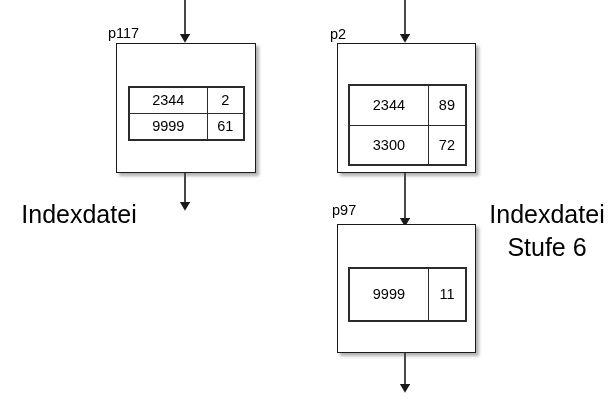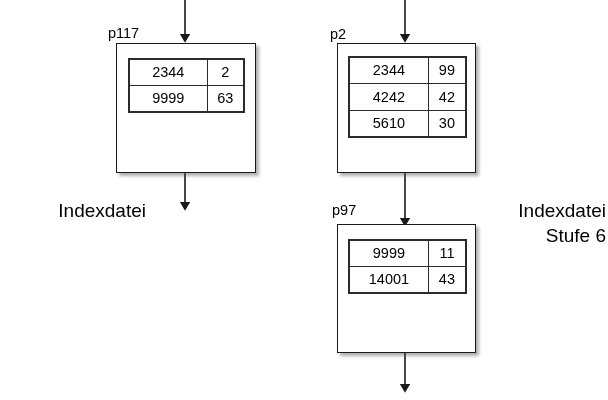--- a/index.html
+++ b/index.html
@@ -33,20 +33,21 @@
     box-sizing: border-box;
   }
 
   
   .index-table {
     position: absolute;
     border-collapse: collapse;
     background: #ffffff;
     border: 1.3px solid #2b2b2b;
     box-sizing: border-box;
+    margin-top: 28px;
   }
   .index-table table {
     border-collapse: collapse;
     width: 100%;
     height: 100%;
   }
   .index-table td {
     border: 1.3px solid #2b2b2b;
     text-align: center;
     vertical-align: middle;
@@ -66,24 +67,24 @@
     font-size: 14.5px;
     color: #000000;
     white-space: nowrap;
     line-height: 1;
   }
 
   
   .side-caption {
     position: absolute;
     font-family: "Liberation Sans", sans-serif;
-    font-size: 19px;
+    font-size: 25px;
     line-height: 1.32;
     color: #000000;
-    text-align: right;
+    text-align: center;
     white-space: nowrap;
   }
 
   
   #arrow-layer {
     position: absolute;
     left: 0;
     top: 0;
     width: 608px;
     height: 400px;
@@ -128,63 +129,55 @@
   <div class="page-block" style="left:116px; top:43px; width:140px; height:130px;">
     <div class="index-table" style="left:11px; top:14px; width:117px; height:55px;">
       <table>
         <tbody>
             <tr>
           <td class="col-key">2344</td>
           <td class="col-ptr">2</td>
         </tr>
         <tr>
           <td class="col-key">9999</td>
-          <td class="col-ptr">63</td>
+          <td class="col-ptr">61</td>
         </tr>
       </tbody>
         </table>
     </div>
   </div>
 
   <div class="block-label" style="left:330px; top:27px;text-align:right;">p2</div>
 
   <div class="page-block" style="left:337px; top:43px; width:139px; height:130px;">
     <div class="index-table" style="left:10px; top:12px; width:119px; height:82px;">
       <table>
         <tbody>
             <tr>
           <td class="col-key">2344</td>
-          <td class="col-ptr">99</td>
+          <td class="col-ptr">89</td>
         </tr>
         <tr>
-          <td class="col-key">4242</td>
-          <td class="col-ptr">42</td>
-        </tr>
-        <tr>
-          <td class="col-key">5610</td>
-          <td class="col-ptr">30</td>
+          <td class="col-key">3300</td>
+          <td class="col-ptr">72</td>
         </tr>
       </tbody>
         </table>
     </div>
   </div>
 
   <div class="block-label" style="left:332px; top:203px;">p97</div>
 
   <div class="page-block" style="left:337px; top:224px; width:139px; height:129px;">
     <div class="index-table" style="left:10px; top:14px; width:119px; height:55px;">
       <table>
         <tbody>
             <tr>
           <td class="col-key">9999</td>
           <td class="col-ptr">11</td>
-        </tr>
-        <tr>
-          <td class="col-key">14001</td>
-          <td class="col-ptr">43</td>
         </tr>
       </tbody>
         </table>
     </div>
   </div>
 
   <div class="side-caption" style="left:12px; top:198px; width:134px;">
     <div>Indexdatei</div>
   </div>
 

